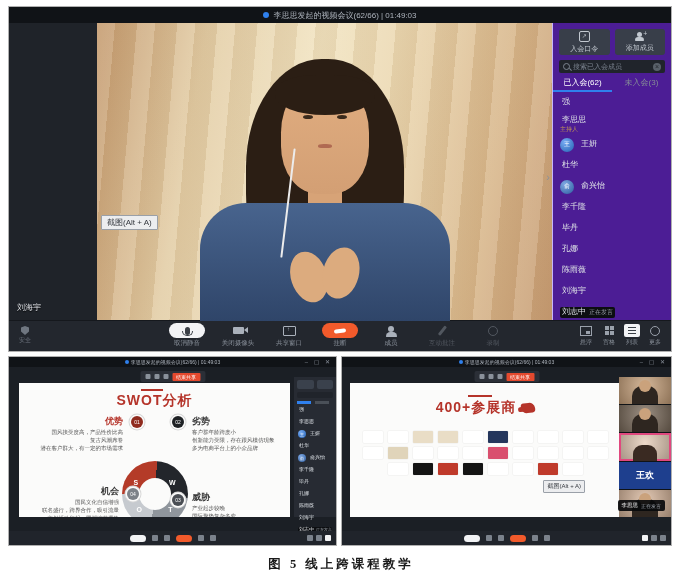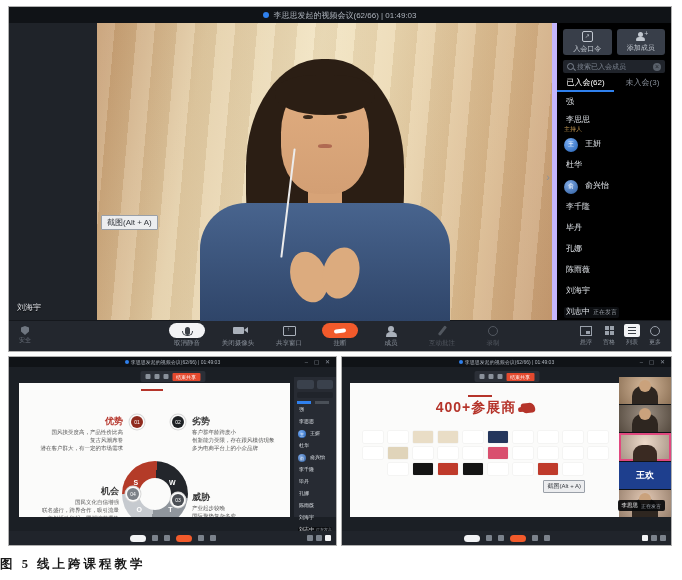--- a/index.html
+++ b/index.html
@@ -36,21 +36,21 @@
   .p-hand.l{left:calc(50% - 34px);bottom:18px;transform:rotate(-18deg)}
   .p-hand.r{left:calc(50% - 2px);bottom:22px;transform:rotate(14deg)}
   .p-wire{position:absolute;left:calc(50% - 38px);top:42%;width:2px;height:110px;background:#ececec;
     transform:rotate(7deg);border-radius:2px;z-index:6}
   .stage-name{position:absolute;left:8px;bottom:8px;color:#e2e5ea;font-size:8px;text-shadow:0 1px 1px #000;z-index:8}
   .shot-tooltip{position:absolute;left:92px;top:192px;background:#ecedef;border:1px solid #9aa0a8;color:#34383e;
     font-size:8px;padding:1px 5px;z-index:9;border-radius:1px}
   .collapse{position:absolute;right:0;top:148px;color:#8a919b;font-size:11px;z-index:9;width:8px;text-align:center}
   .collapse::after{content:'›'}
   
-  .sidebar{width:119px;background:#000000;border-left:5px solid #c4b5fd;display:flex;flex-direction:column;
+  .sidebar{width:119px;background:#4c1d95;border-left:1px solid #c4b5fd;display:flex;flex-direction:column;
     padding-top:6px;box-sizing:border-box}
   .side-actions{display:flex;gap:5px;margin:0 6px}
   .side-action{flex:1;height:26px;background:#383e49;border-radius:3px;display:flex;flex-direction:column;
     align-items:center;justify-content:center;gap:2px;color:#c2c8d0;font-size:7px;cursor:pointer}
   .searchbox{margin:5px 6px 0;height:13px;background:#20242b;border-radius:2px;display:flex;align-items:center;
     gap:3px;padding:0 4px;color:#7c8490;font-size:7px}
   .searchbox .ph{flex:1;overflow:hidden;white-space:nowrap}
   .tabs{display:flex;margin-top:3px;height:16px}
   .tab{flex:1;text-align:center;font-size:8px;color:#858c96;line-height:14px;border-bottom:2px solid transparent;cursor:pointer}
   .tab.active{color:#fff;border-bottom-color:#2f80ed}
@@ -186,21 +186,21 @@
     background:#caa27c;border-radius:50%;z-index:2}
   .thumb.cam-framed{box-shadow:inset 0 0 0 2px #e0487e}
   .thumb.cam-framed::after{content:'';position:absolute;left:50%;bottom:0;width:24px;height:16px;transform:translateX(-50%);
     background:#3a2a22;border-radius:9px 9px 0 0}
   .thumb.namecard{display:flex;align-items:center;justify-content:center;color:#fff;font-size:9px;font-weight:bold;background-image:none}
   .speak-tip{position:absolute;right:6px;bottom:20px;background:rgba(8,9,11,.92);border-radius:2px;padding:2px 4px;
     display:flex;gap:3px;align-items:center;z-index:6}
   .speak-name{color:#eaeaea;font-size:5.5px}
   .speak-status{color:#9aa0a8;font-size:5px}
   
-  .caption{position:absolute;left:0;right:0;top:556px;text-align:left;font-size:12.5px;font-weight:bold;
+  .caption{position:absolute;left:0;right:0;top:556px;text-align:center;font-size:12.5px;font-weight:bold;
     letter-spacing:3px;color:#1a1a1a;font-family:"Liberation Serif","DejaVu Serif",serif}
 </style>
 </head>
 <body>
 
 <div class="win" id="main-shot">
   <div class="titlebar">
     <span class="cam-dot"></span>
     <span>李思思发起的视频会议(62/66) | 01:49:03</span>
   </div>
@@ -473,20 +473,21 @@
   </div>
   <div class="mini-body">
     <div class="sharebar">
       <span class="sharedot"></span>
       <span class="sharedot"></span>
       <span class="sharedot"></span>
       <span class="stopshare">结束共享</span>
     </div>
     <div class="slide" id="swot-slide">
       <div class="swot-over"></div>
+      <div class="swot-title">SWOT分析</div>
       <div class="ring">
         <span class="ring-letter rl-s">S</span>
         <span class="ring-letter rl-w">W</span>
         <span class="ring-letter rl-o">O</span>
         <span class="ring-letter rl-t">T</span>
       </div>
       <div>
 
           <div class="quad q-tl">
             <span class="q-badge">01</span>

